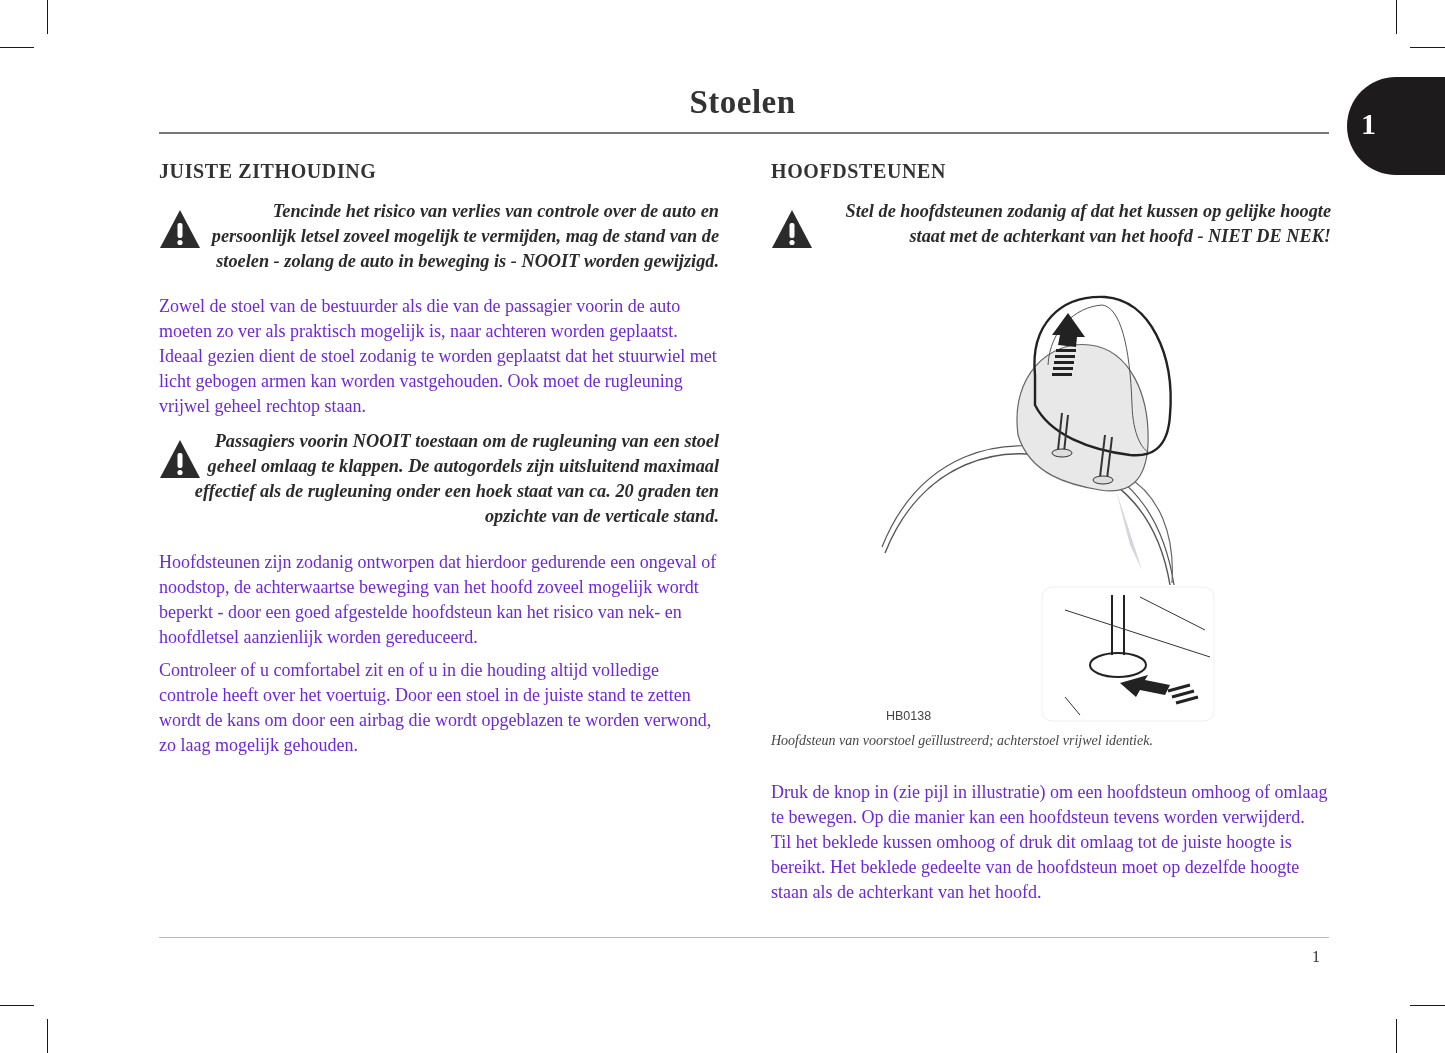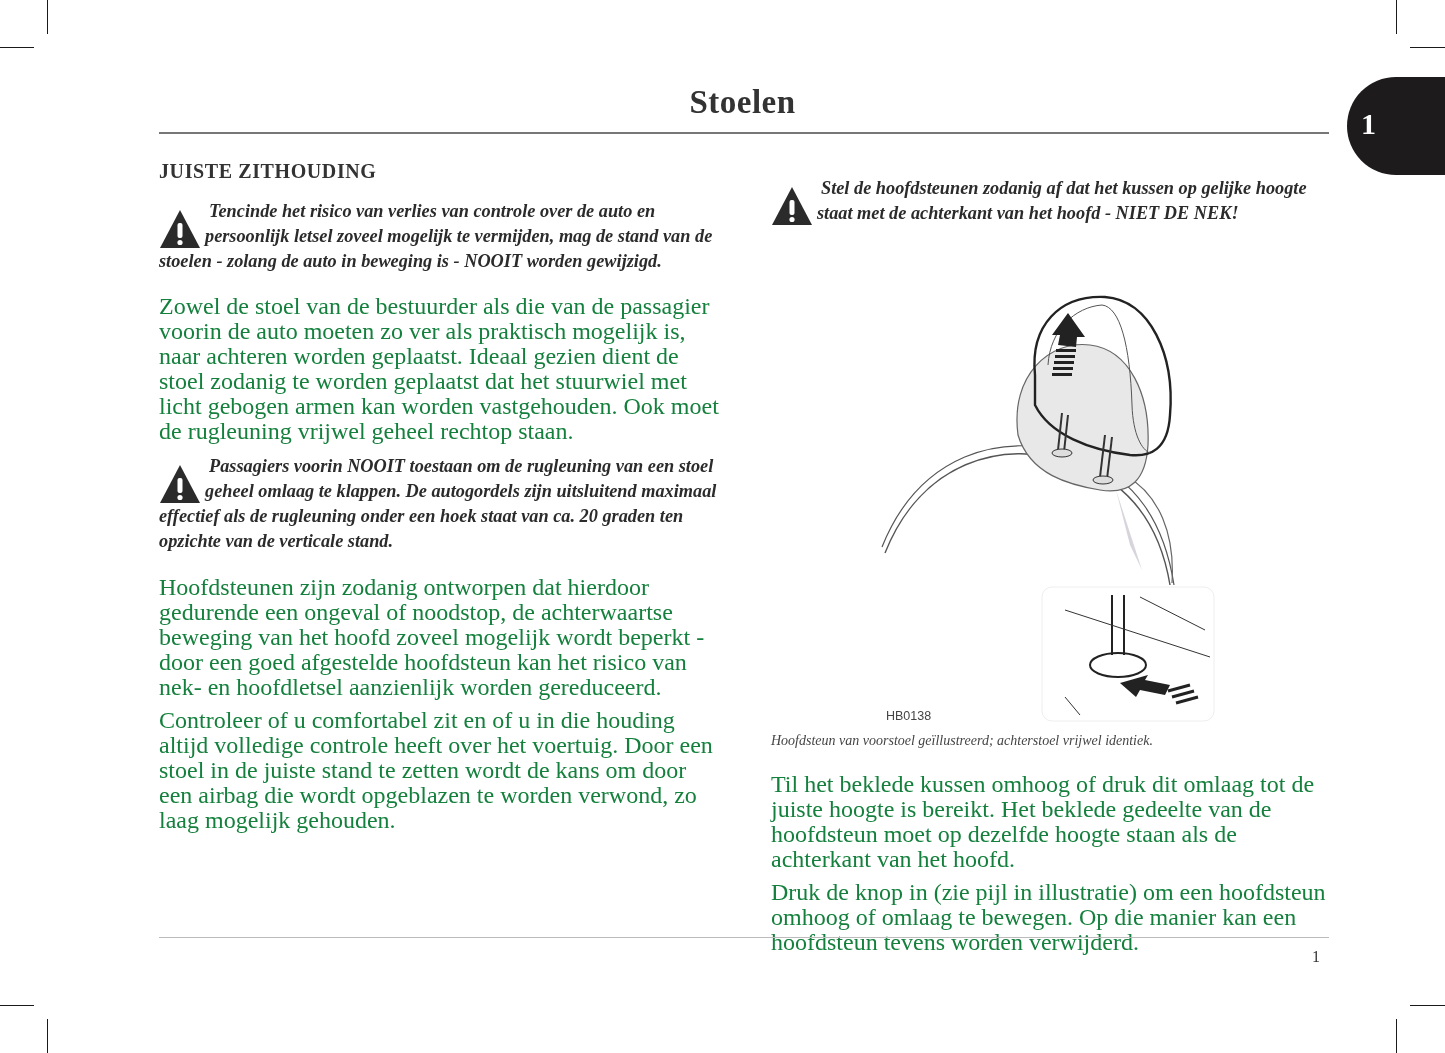--- a/index.html
+++ b/index.html
@@ -6,23 +6,23 @@
     body { width: 1445px; height: 1053px; position: relative; overflow: hidden; color: #2a2a2a; font-family: "Liberation Serif", "DejaVu Serif", serif; }
     .crop { position: absolute; background: #1a1a1a; }
     .page-title { position: absolute; left: 0; width: 1485px; top: 84px; text-align: center; font-size: 33px; font-weight: bold; color: #333; letter-spacing: 0.5px; }
     .rule { position: absolute; background: #777; height: 1.5px; }
     .chapter-tab { position: absolute; left: 1347px; top: 77px; width: 98px; height: 98px; background: #1e1b1c; border-radius: 49px 0 0 49px; }
     .chapter-tab span { position: absolute; left: 14px; top: 30px; color: #fff; font-size: 30px; font-weight: bold; }
     .col { position: absolute; width: 560px; margin-top: 12px; }
     .col-left { left: 159px; }
     .col-right { left: 771px; }
     .section-heading { font-size: 20px; letter-spacing: 0.6px; color: #333; margin: 0; }
-    .warning { font-style: italic; font-weight: bold; font-size: 18.3px; line-height: 25px; color: #2b2b2b; position: relative; }
+    .warning { font-style: italic; font-weight: bold; font-size: 18.3px; line-height: 25px; color: #2b2b2b; position: relative; text-align: right; }
     .warning .warn-icon { float: left; width: 42px; height: 40px; margin: 10px 4px 0 0; }
-    .body-text { font-size: 24px; line-height: 25px; color: #15803d; margin: 0; }
+    .body-text { font-size: 18px; line-height: 25px; color: #6d28d9; margin: 0; }
     .figure { position: absolute; left: 830px; top: 285px; width: 400px; height: 440px; }
     .fig-code { position: absolute; left: 886px; top: 709px; font-family: "Liberation Sans", sans-serif; font-size: 12.5px; color: #444; text-align: right; }
     .caption { position: absolute; left: 771px; width: 560px; top: 733px; text-align: left; font-style: italic; font-size: 14px; color: #444; }
     .page-number { position: absolute; left: 1312px; top: 948px; font-size: 16px; color: #333; }
   </style>
 </head>
 <body>
 
 <div class="crop" style="left:47px;top:0;width:1px;height:34px;"></div>
 <div class="crop" style="left:0;top:47px;width:34px;height:1px;"></div>
@@ -61,20 +61,21 @@
         <circle cx="21" cy="33.5" r="2.6" fill="#fff"></circle>
       </svg>
     <span style="padding-left:4px;">Passagiers voorin NOOIT toestaan om de rugleuning van een stoel geheel omlaag te klappen. De autogordels zijn uitsluitend maximaal effectief als de rugleuning onder een hoek staat van ca. 20 graden ten opzichte van de verticale stand.</span>
   </div>
 
   <p class="body-text" style="margin-top:21px;">Hoofdsteunen zijn zodanig ontworpen dat hierdoor gedurende een ongeval of noodstop, de achterwaartse beweging van het hoofd zoveel mogelijk wordt beperkt - door een goed afgestelde hoofdsteun kan het risico van nek- en hoofdletsel aanzienlijk worden gereduceerd.</p>
   <p class="body-text" style="margin-top:8px;">Controleer of u comfortabel zit en of u in die houding altijd volledige controle heeft over het voertuig. Door een stoel in de juiste stand te zetten wordt de kans om door een airbag die wordt opgeblazen te worden verwond, zo laag mogelijk gehouden.</p>
 </div>
 
 <div class="col col-right" style="top:148px;">
+  <h2 class="section-heading">HOOFDSTEUNEN</h2>
   <div class="warning" style="margin-top:16px;">
     <svg class="warn-icon" viewBox="0 0 42 40">
         <polygon points="21,1 41,39 1,39" fill="#2b2b2b"></polygon>
         <rect x="18.5" y="14" width="5" height="15" rx="2" fill="#fff"></rect>
         <circle cx="21" cy="33.5" r="2.6" fill="#fff"></circle>
       </svg>
     <span style="padding-left:4px;">Stel de hoofdsteunen zodanig af dat het kussen op gelijke hoogte staat met de achterkant van het hoofd - NIET DE NEK!</span>
   </div>
 </div>
 
@@ -119,18 +120,18 @@
       <line x1="342" y1="412" x2="364" y2="406"></line>
       <line x1="346" y1="418" x2="368" y2="412"></line>
   </g>
   <line x1="235" y1="412" x2="250" y2="430" stroke="#333" stroke-width="1"></line>
 </svg>
 
 <div class="fig-code">HB0138</div>
 <div class="caption">Hoofdsteun van voorstoel geïllustreerd; achterstoel vrijwel identiek.</div>
 
 <div class="col col-right" style="top:760px;">
+  <p class="body-text" style="margin-top:8px;">Druk de knop in (zie pijl in illustratie) om een hoofdsteun omhoog of omlaag te bewegen. Op die manier kan een hoofdsteun tevens worden verwijderd.</p>
   <p class="body-text">Til het beklede kussen omhoog of druk dit omlaag tot de juiste hoogte is bereikt. Het beklede gedeelte van de hoofdsteun moet op dezelfde hoogte staan als de achterkant van het hoofd.</p>
-  <p class="body-text" style="margin-top:8px;">Druk de knop in (zie pijl in illustratie) om een hoofdsteun omhoog of omlaag te bewegen. Op die manier kan een hoofdsteun tevens worden verwijderd.</p>
 </div>
 
 <div class="rule" style="left:159px;top:937px;width:1170px;background:#bbb;height:1px;"></div>
 <div class="page-number">1</div>
 
 </body></html>

